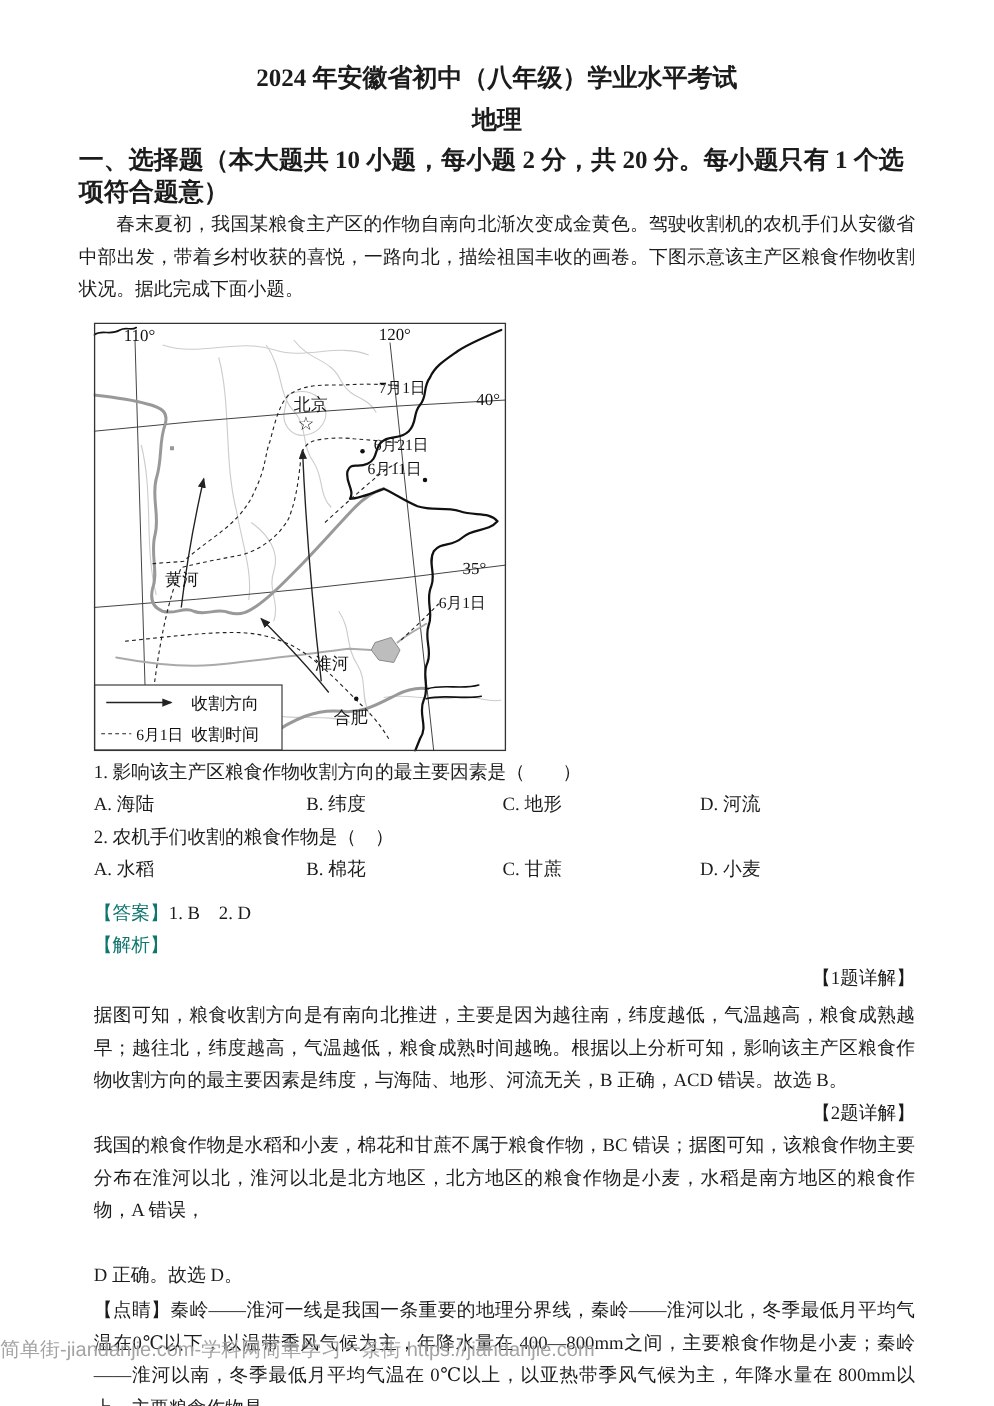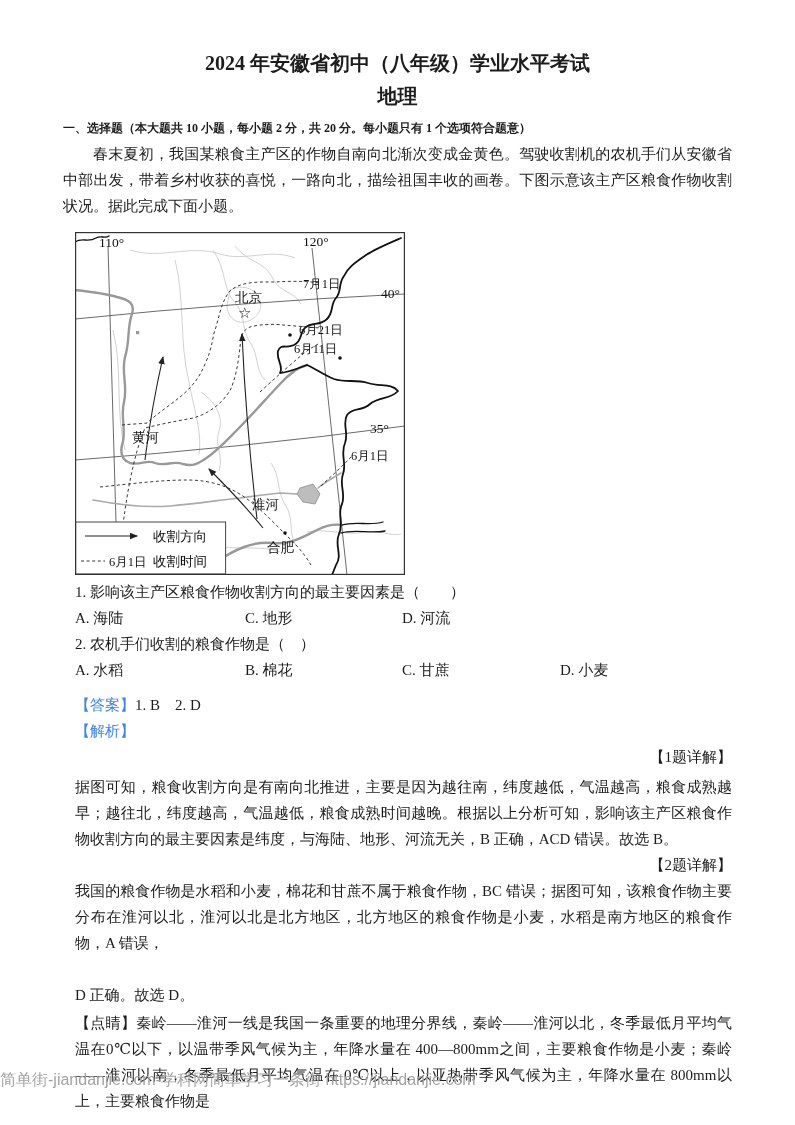--- a/index.html
+++ b/index.html
@@ -18,37 +18,37 @@
     font-size:20px;font-weight:bold;
     text-align:center;line-height:26px;
   }
   .doc-subject{
     margin-top:7px;
     font-size:20px;font-weight:bold;
     text-align:center;line-height:26px;
   }
   .section-heading{
     margin-top:6px;
-    font-size:12px;font-weight:bold;
+    font-size:20px;font-weight:bold;
     line-height:26px;
   }
   .intro{
     font-size:15px;line-height:26px;
     text-align:justify;text-indent:2em;
   }
   .map-wrap{
     margin-left:12px;margin-top:13px;
     width:330px;height:343px;
   }
   .qa{font-size:15px;line-height:26px;margin-top:4px;margin-left:12px;}
   .stem{line-height:26px;}
   .options{display:grid;grid-template-columns:170px 157px 158px 1fr;line-height:26px;}
   .answer-row{margin-top:9px;line-height:26px;}
   .answer-text{white-space:pre-wrap;}
-  .label-teal{color:#3b82f6;}
+  .label-teal{color:#0f766e;}
   .detail-head{line-height:26px;text-align:right;}
   .detail-body{text-align:justify;line-height:26px;margin-top:4px;}
   .detail-body2{line-height:26px;}
   .gap-line{height:26px;}
   .tips{margin-top:2px;text-align:justify;line-height:26px;font-size:15px;}
   .footer{
     position:absolute;left:0;right:0;top:1070px;
     text-align:left;
     color:#a3a3a3;font-size:16px;
     font-family:"Liberation Sans","DejaVu Sans",sans-serif;
@@ -170,20 +170,21 @@
         </g>
 
         <rect class="m-frame" x="0.6" y="0.6" width="328.8" height="341.8"></rect>
       </svg>
     </div>
 
     <div class="qa">
       <div class="stem">1. 影响该主产区粮食作物收割方向的最主要因素是（　　）</div>
       <div class="options">
         <span>A. 海陆</span>
+        <span>B. 纬度</span>
         <span>C. 地形</span>
         <span>D. 河流</span>
       </div>
       <div class="stem">2. 农机手们收割的粮食作物是（　）</div>
       <div class="options">
         <span>A. 水稻</span>
         <span>B. 棉花</span>
         <span>C. 甘蔗</span>
         <span>D. 小麦</span>
       </div>

